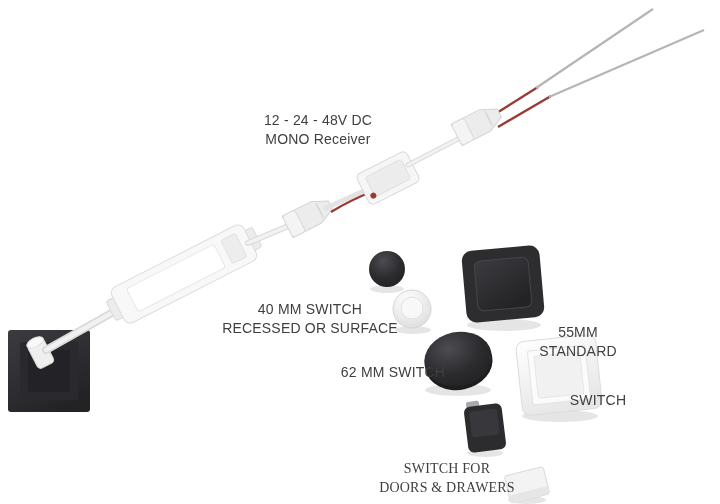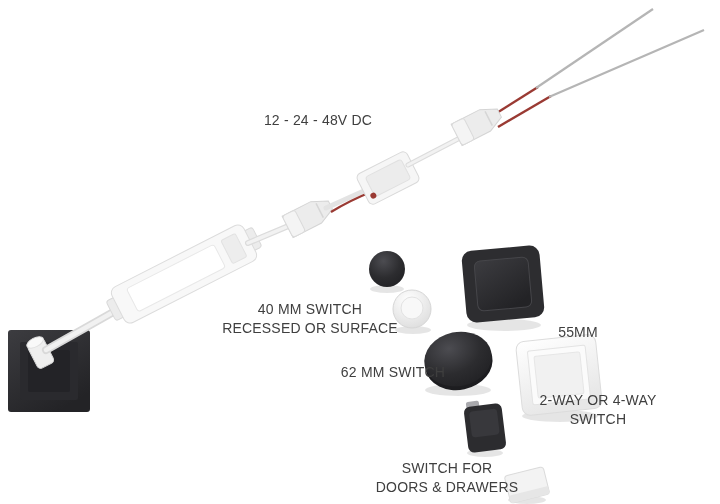--- a/index.html
+++ b/index.html
@@ -156,38 +156,39 @@
       <ellipse cx="527" cy="500" rx="19" ry="4" fill="rgba(0,0,0,0.10)"></ellipse>
       <g transform="translate(527,485) rotate(-14)">
         <rect x="-20" y="-14" width="40" height="28" rx="3" fill="#f3f3f3" stroke="#dadada"></rect>
         <rect x="-20" y="6" width="40" height="8" rx="2" fill="#e6e6e6"></rect>
       </g>
     </g>
   </svg>
 
   <div class="lbl" style="left:318px; top:111px;">
     <span>12 - 24 - 48V DC</span>
+    <span>MONO Receiver</span>
   </div>
 
   <div class="lbl" style="left:310px; top:300px;">
     <span>40 MM SWITCH</span>
     <span>RECESSED OR SURFACE</span>
   </div>
 
   <div class="lbl" style="left:578px; top:283px;margin-top:40px;">
     <span>55MM</span>
+    <span>STANDARD</span>
   </div>
 
   <div class="lbl" style="left:365px; top:363px;margin-left:28px;">
     <span>62 MM SWITCH</span>
   </div>
 
   <div class="lbl" style="left:598px; top:391px;">
-    <span>2-WAY OR 4-WAY</span>
     <span>SWITCH</span>
   </div>
 
-  <div class="lbl" style="left:447px; top:459px;">
+  <div class="lbl" style="left:447px; top:459px;font-family:Liberation Serif, serif;">
     <span>SWITCH FOR</span>
     <span>DOORS &amp; DRAWERS</span>
   </div>
 
 </div>
 
 </body></html>

